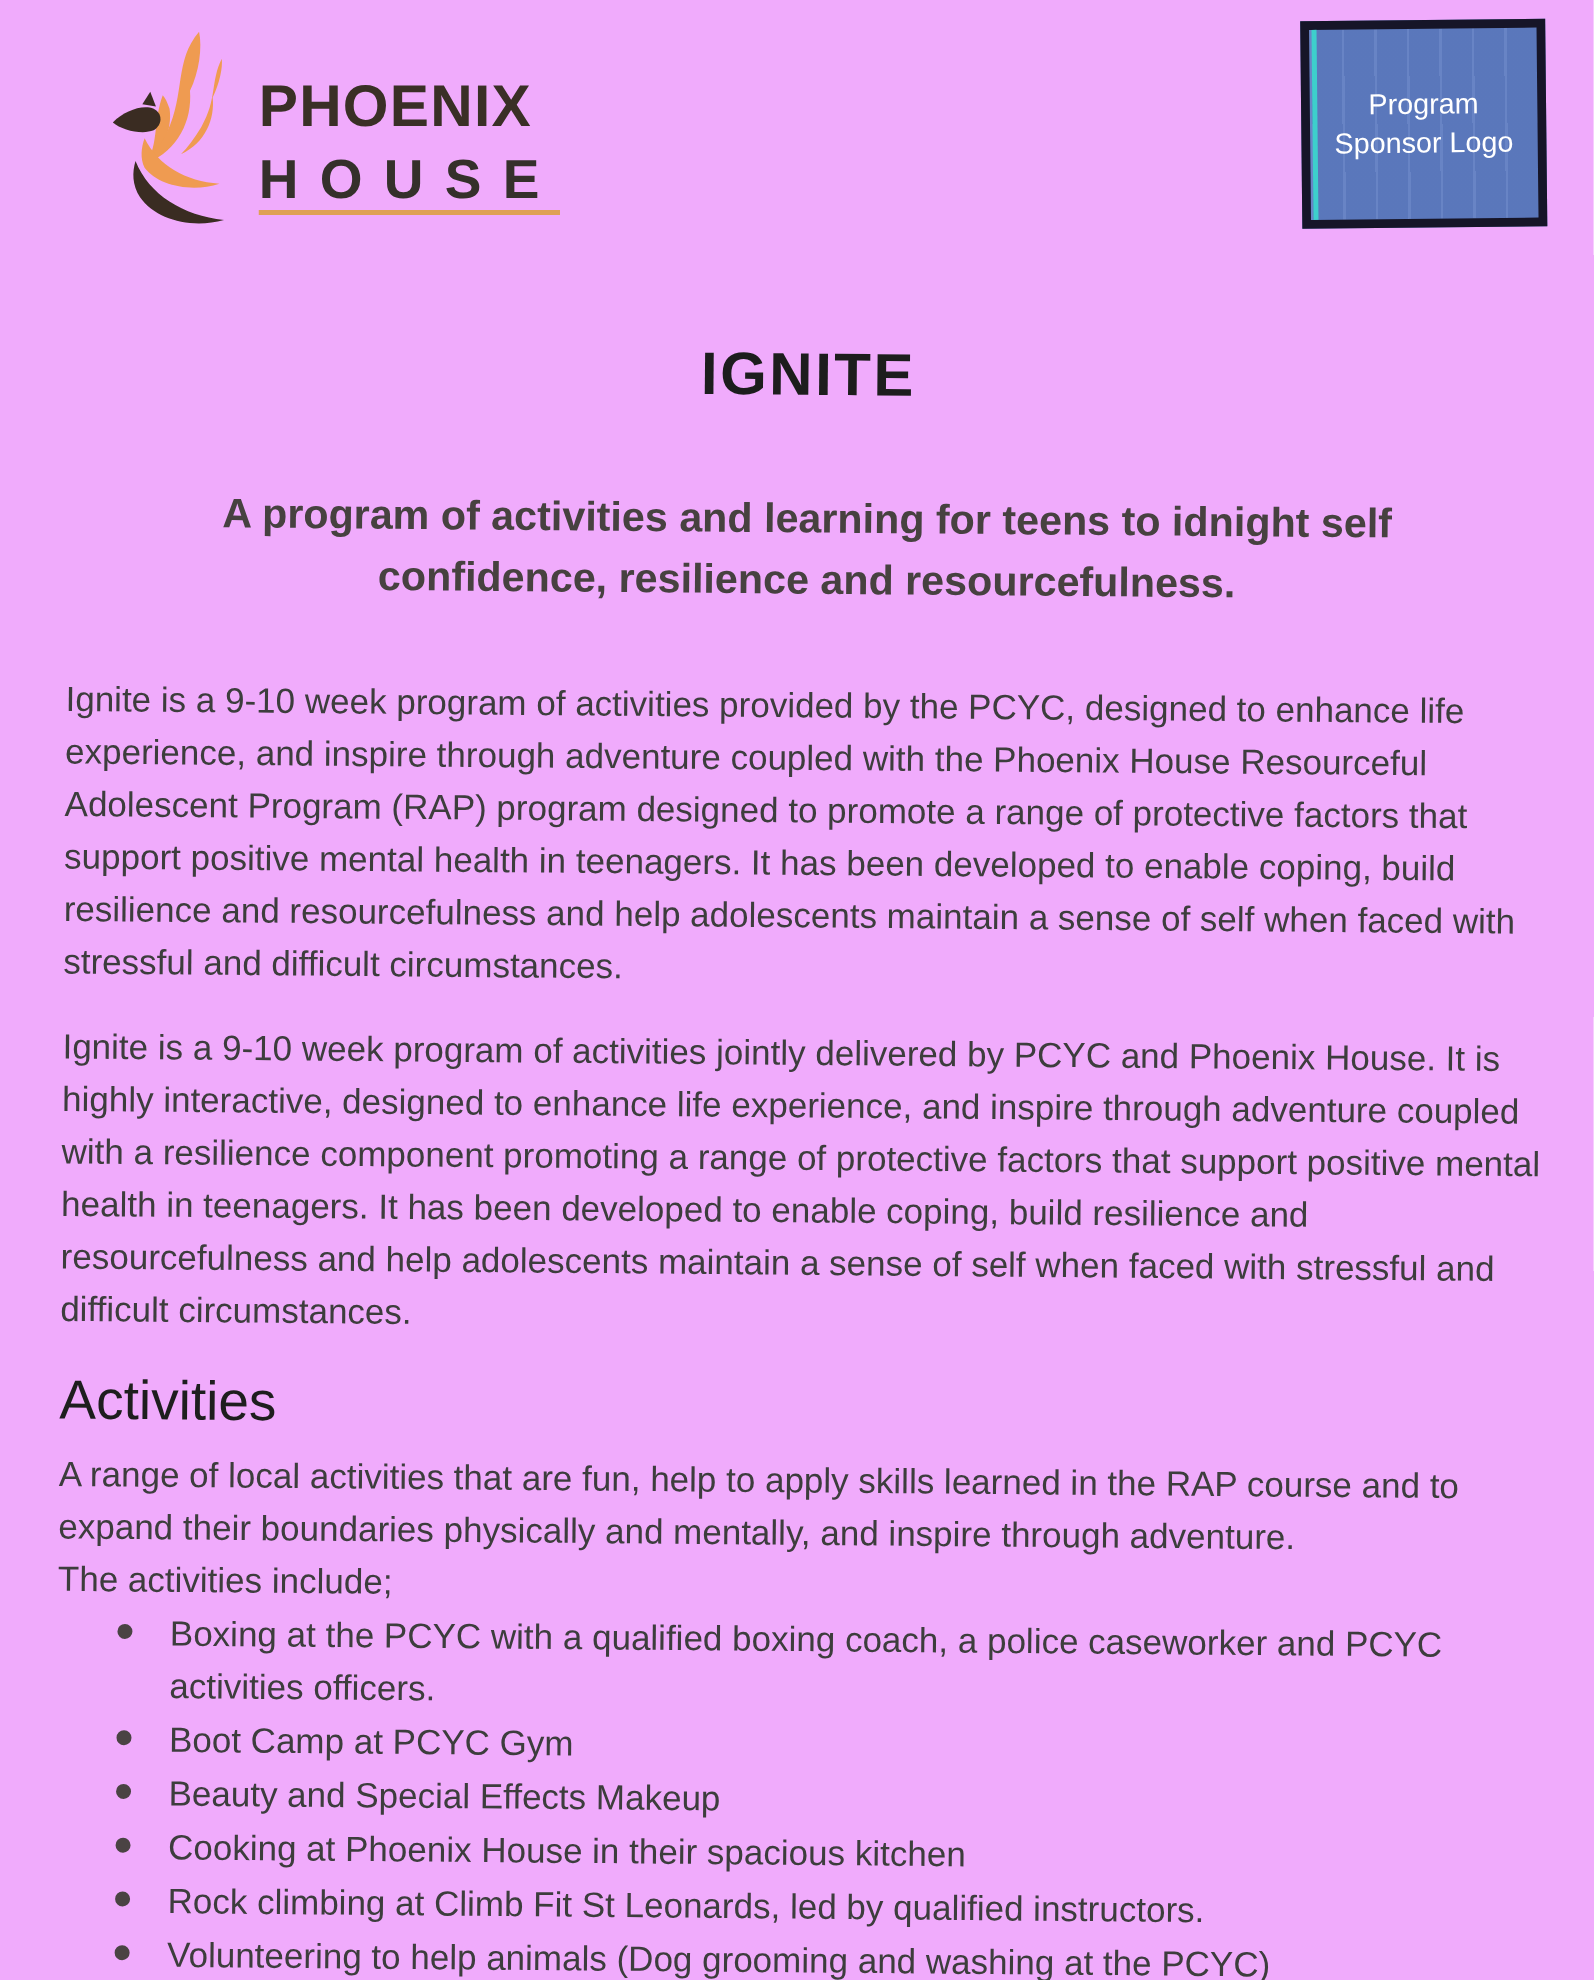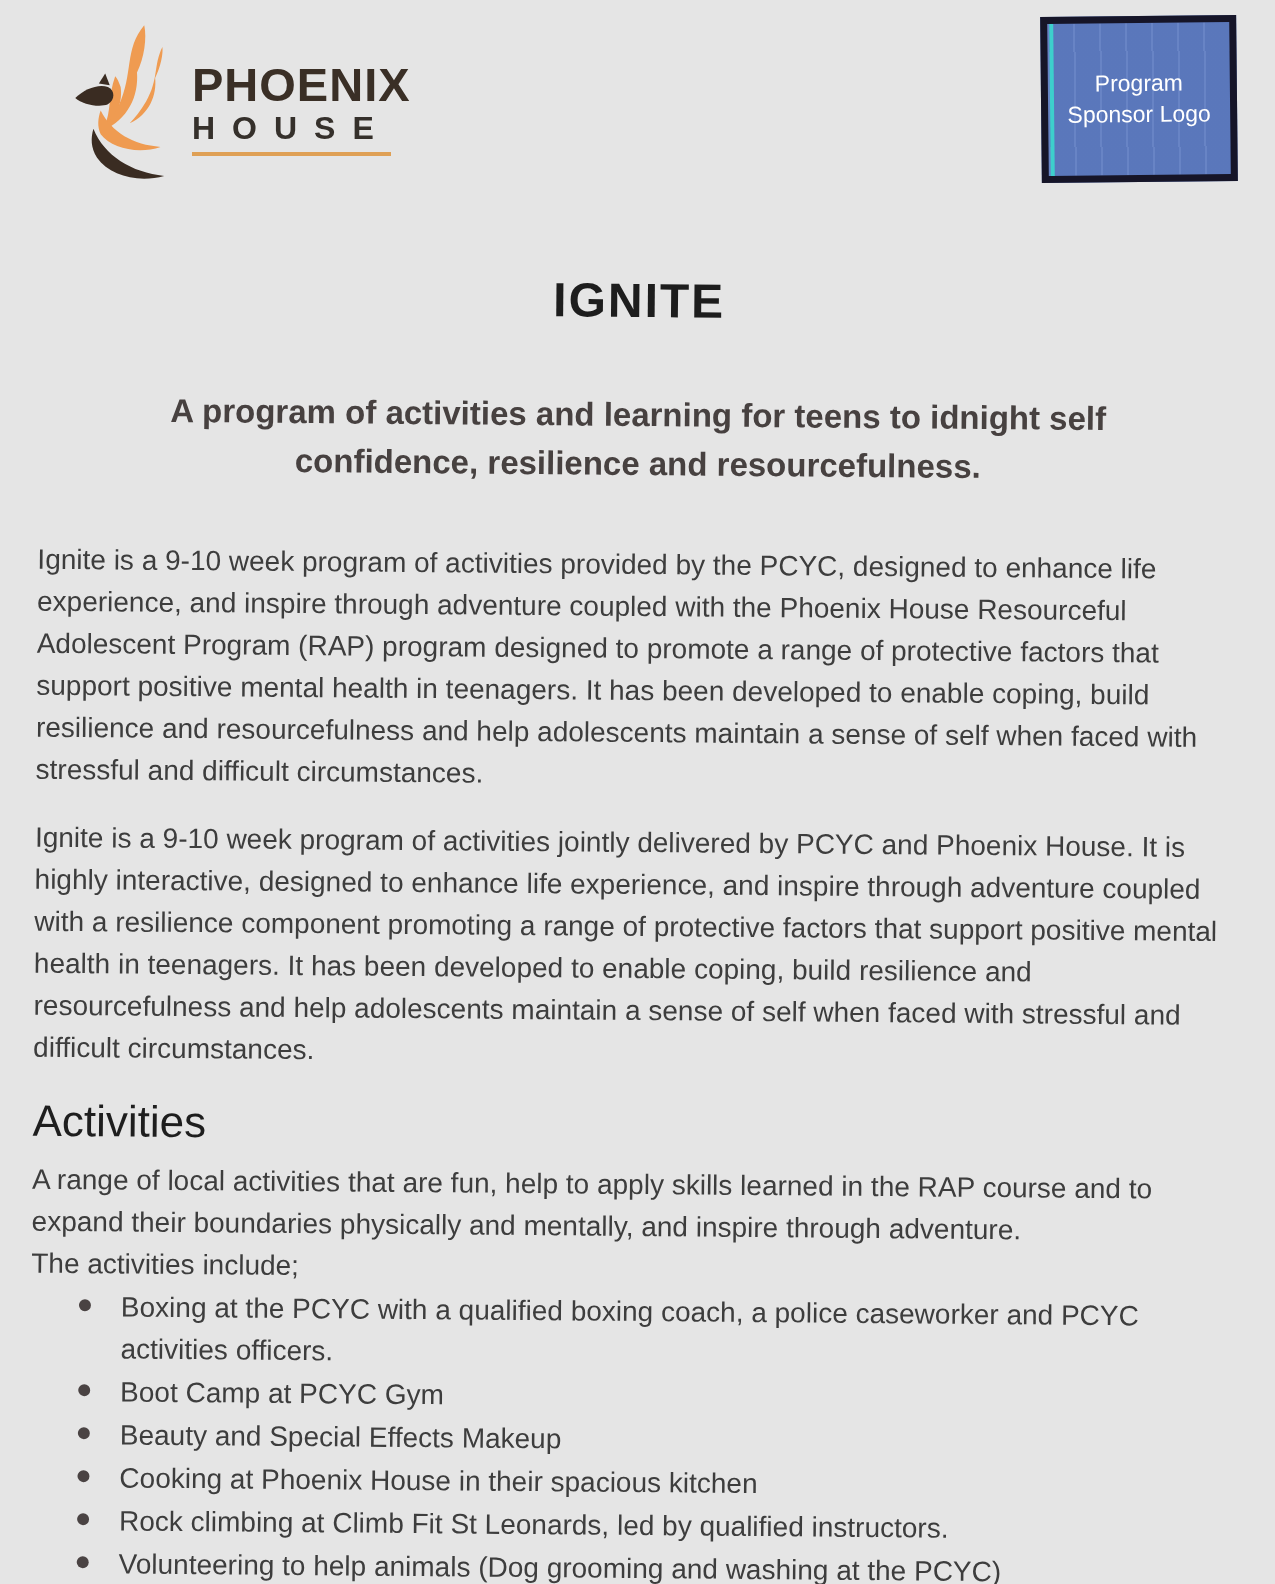--- a/index.html
+++ b/index.html
@@ -5,22 +5,22 @@
   html,body{
     margin:0; padding:0;
     width:1275px; height:1584px;
     overflow:hidden;
     background:#ffffff;
     font-family:"Liberation Sans", sans-serif;
   }
   .page{
     width:1275px; height:1584px;
     box-sizing:border-box;
-    padding:14px 36px 0 40px;
-    background:#e5e5e5;
+    padding:14px 36px 0 55px;
+    background:#f0abfc;
     position:relative;
   }
 
   
   .logo-row{
     display:flex;
     justify-content:space-between;
     align-items:flex-start;
     height:184px;
   }
@@ -28,25 +28,26 @@
     display:flex; align-items:flex-start;
     margin-left:28px; margin-top:2px;
   }
   .phoenix svg{ display:block; }
   .phoenix-text{ margin-left:6px; padding-top:46px; }
   .phoenix-name{
     font-size:47px; font-weight:800; color:#3a2f26;
     letter-spacing:1px; line-height:46px;
   }
   .phoenix-house{
-    font-size:32px; font-weight:700; color:#35302b;
+    font-size:44px; font-weight:700; color:#35302b;
     letter-spacing:17px; line-height:40px;
     border-bottom:4px solid #dfa055;
     padding-bottom:4px;
     width:fit-content;
+    margin-top:16px;
   }
 
   .pcyc{ margin:26px auto 0 auto; }
   .pcyc svg{ display:block; }
   .pcyc-letters{ font-family:"Liberation Sans", sans-serif; font-weight:800; font-size:78px; fill:#2e6db4; }
   .pcyc-star{ font-family:"DejaVu Sans", sans-serif; font-size:27px; fill:#2e6db4; }
   .pcyc-region{ font-family:"Liberation Sans", sans-serif; font-weight:800; font-size:26px; fill:#26549b; letter-spacing:1.5px; }
   .y-arm-left{ stroke:#e0383c; stroke-width:13; stroke-linecap:round; fill:none; }
   .y-arm-right{ stroke:#e0383c; stroke-width:15; stroke-linecap:round; fill:none; }
 

